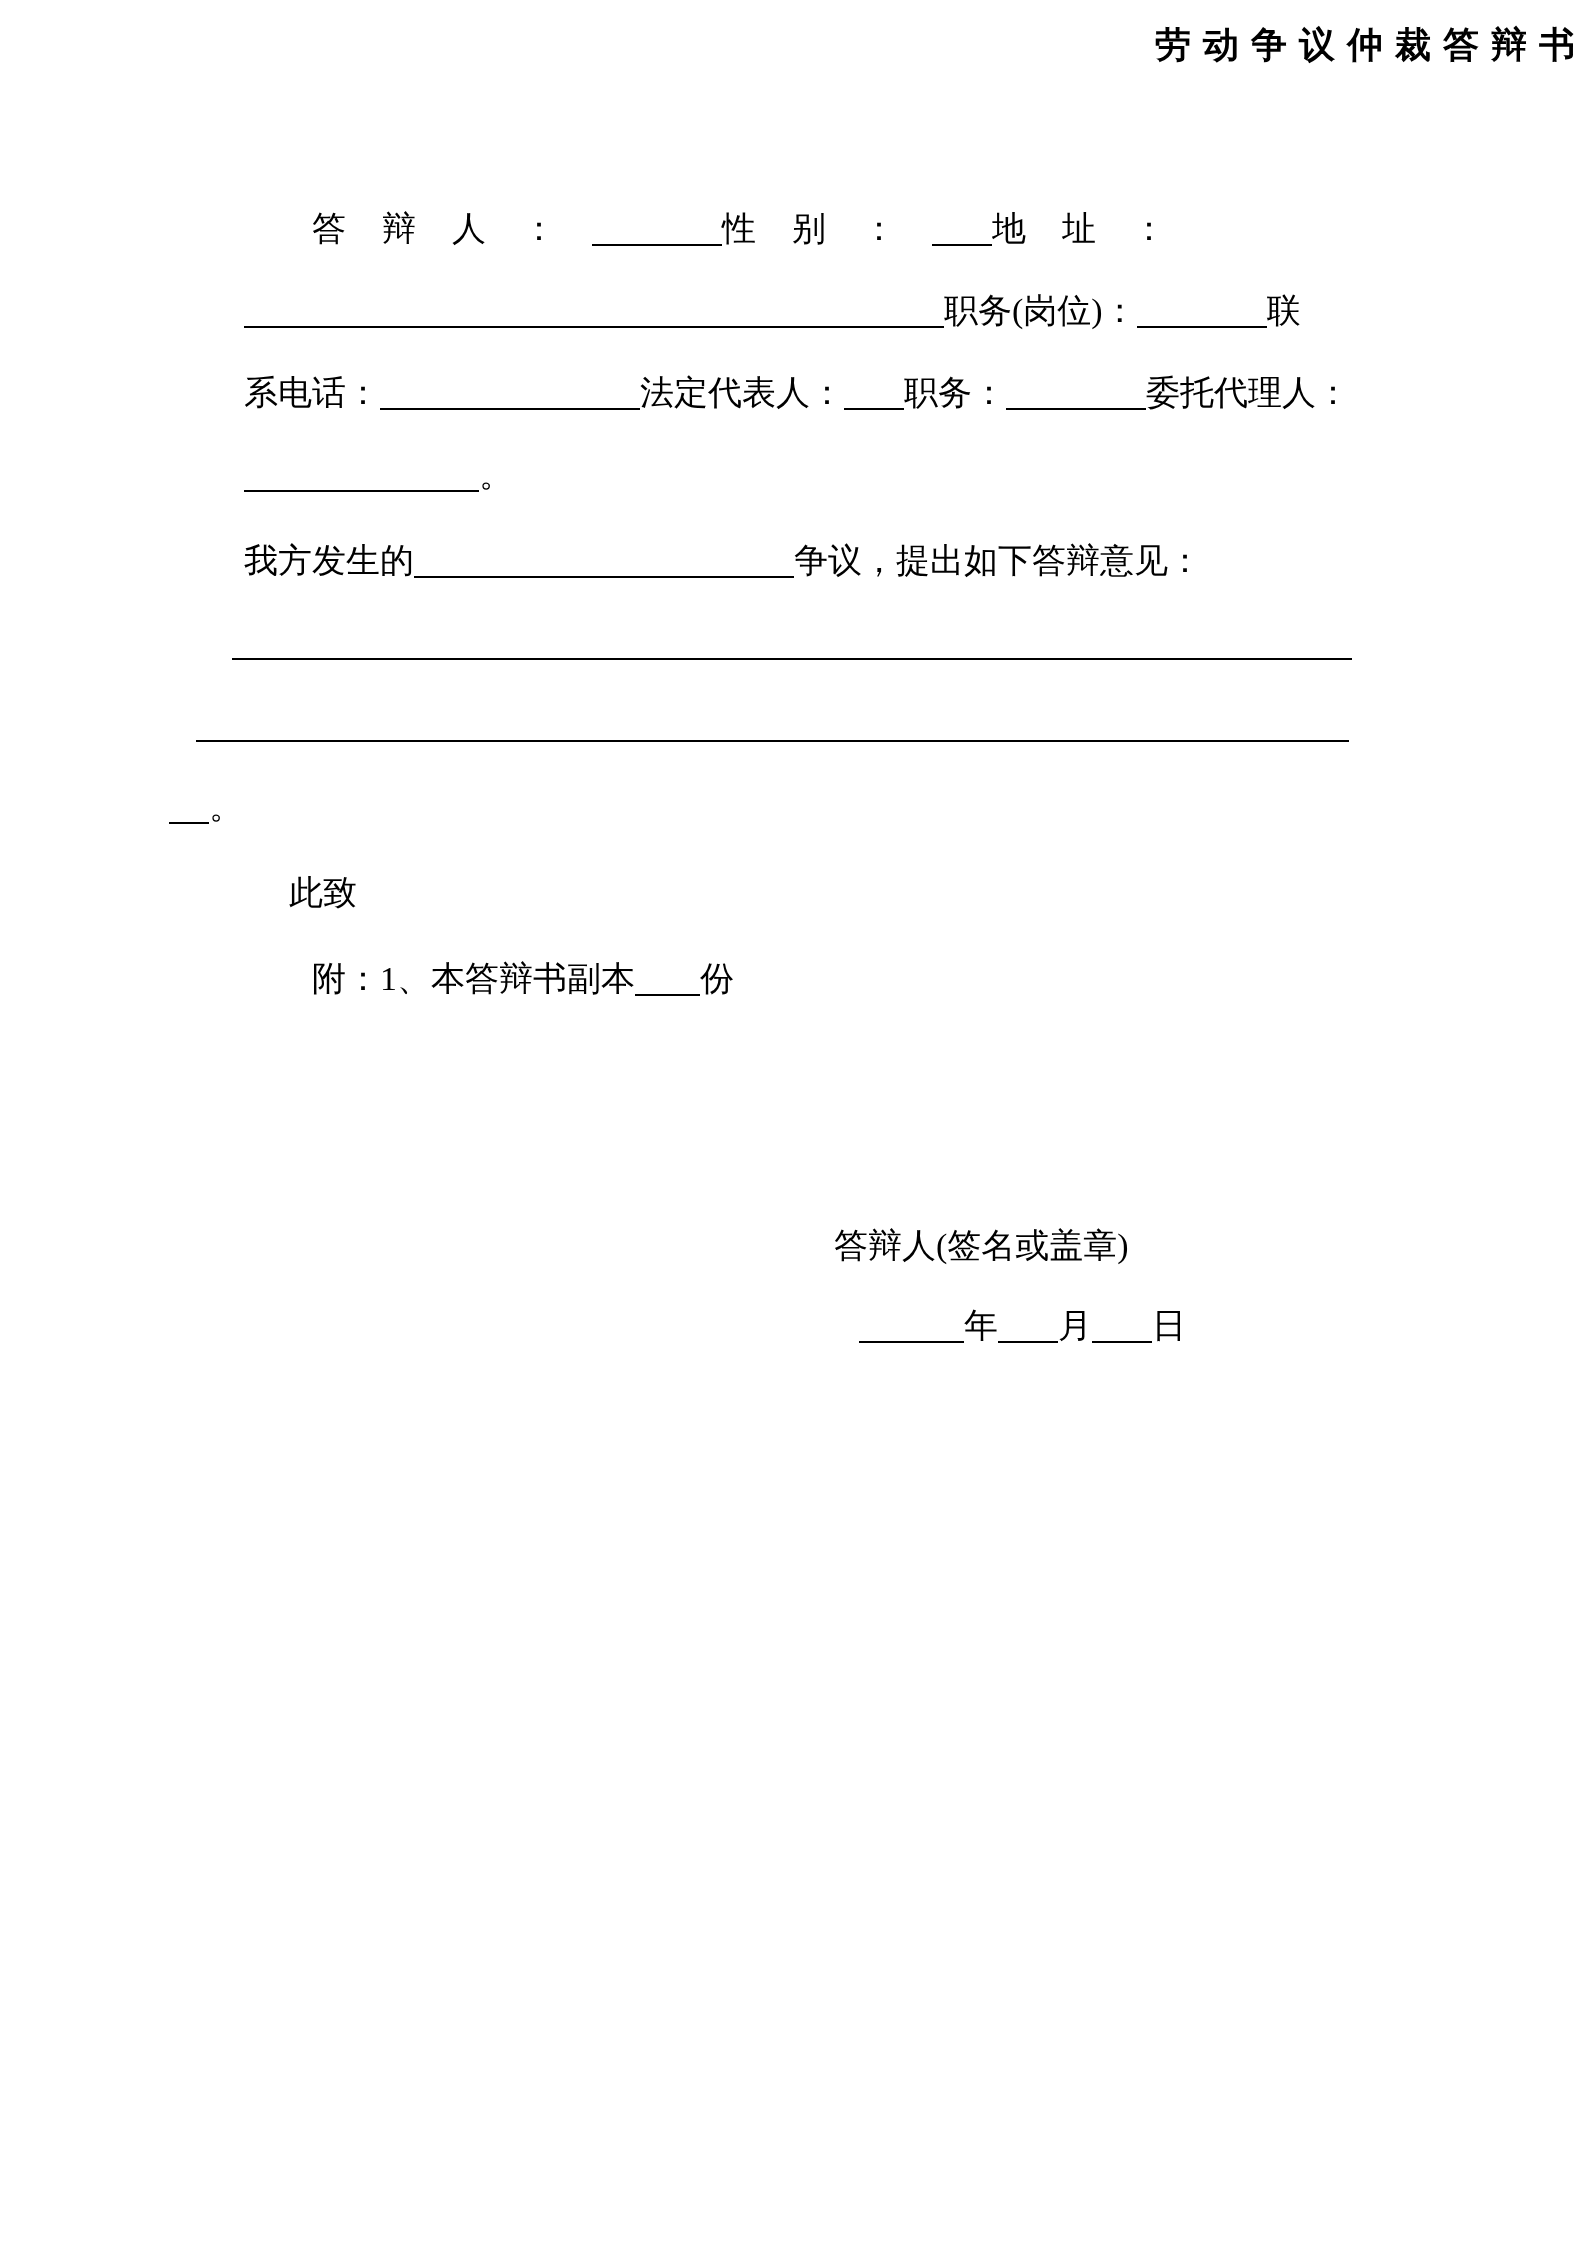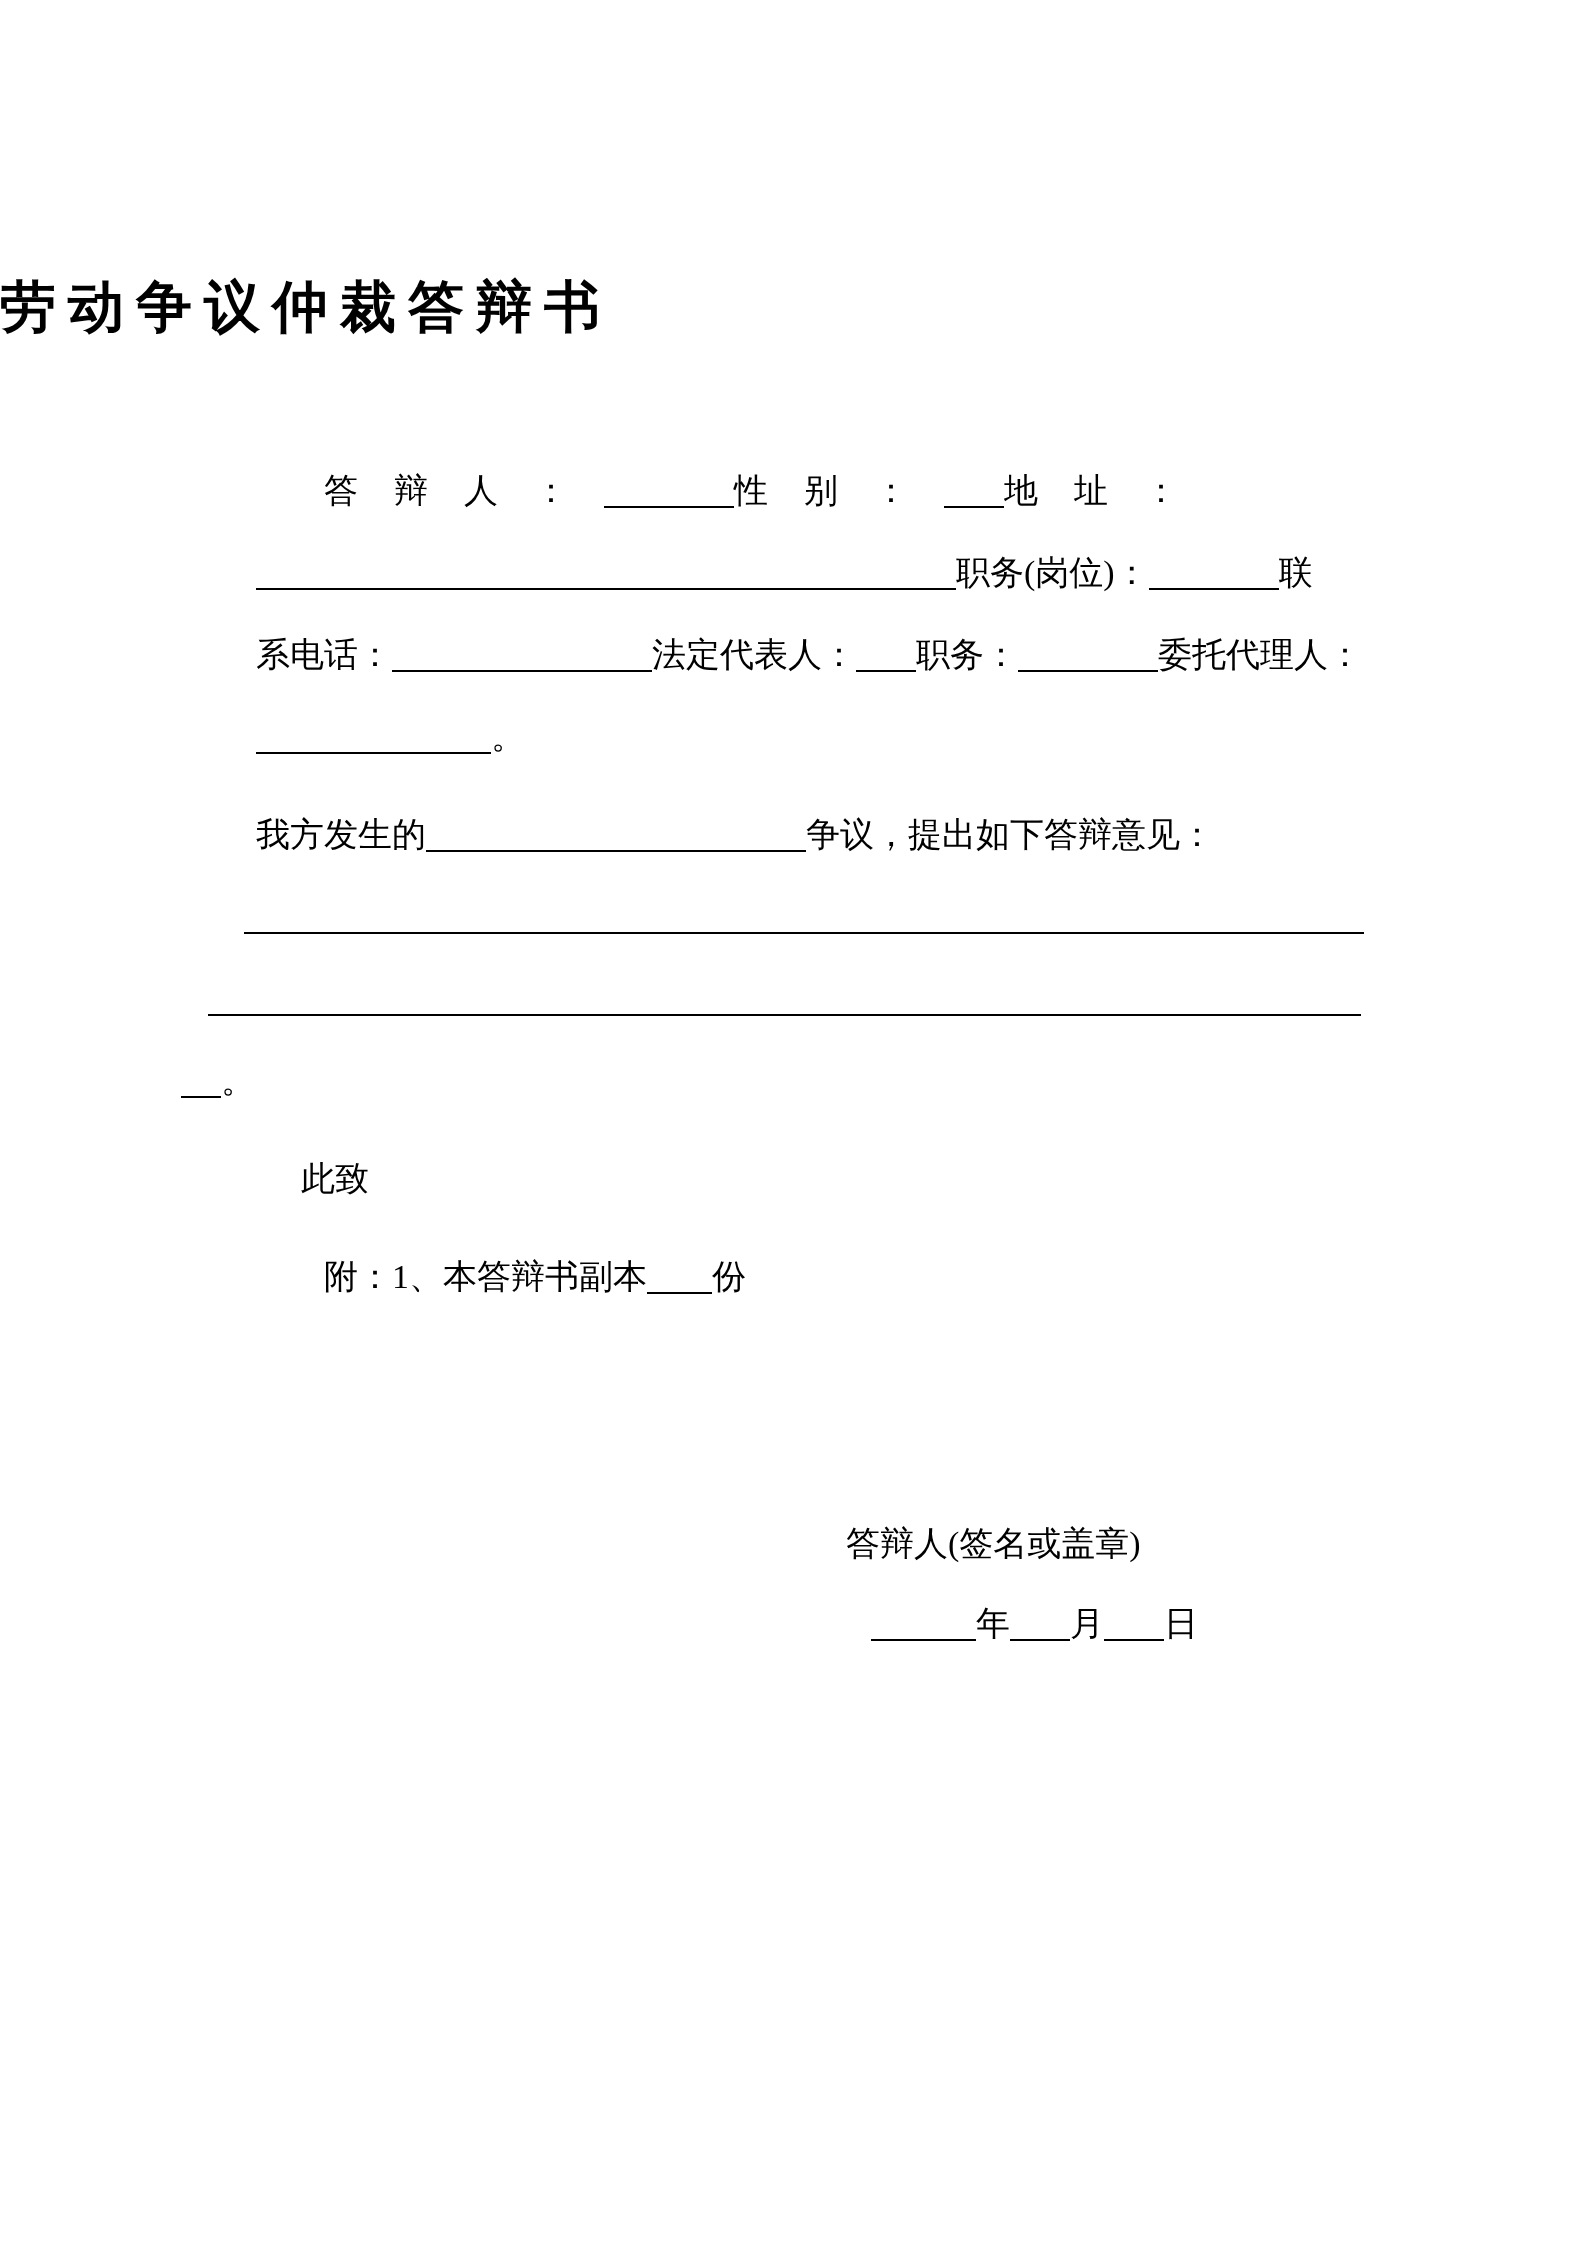--- a/index.html
+++ b/index.html
@@ -15,35 +15,34 @@
     font-family: "Liberation Serif", "DejaVu Serif", serif;
     overflow: hidden;
   }
   .page {
     width: 1587px;
     height: 2245px;
     background: #ffffff;
   }
   h1.doc-title {
     margin: 0;
-    padding-top: 262px;
     height: 90px;
     line-height: 90px;
-    text-align: left;
-    font-size: 56px;
+    text-align: right;
+    font-size: 36px;
     font-weight: bold;
     letter-spacing: 12px;
     white-space: nowrap;
   }
   .content {
     margin-top: 98px;
     padding-left: 240px;
     font-size: 34px;
   }
-  .block { margin: 16px; }
+  .block { margin: 4px; }
   .line {
     line-height: 82px;
     height: 82px;
     white-space: nowrap;
   }
   .line.spread { letter-spacing: 36px; }
   .seg { display: inline; }
   .blank {
     display: inline-block;
     height: 10px;

